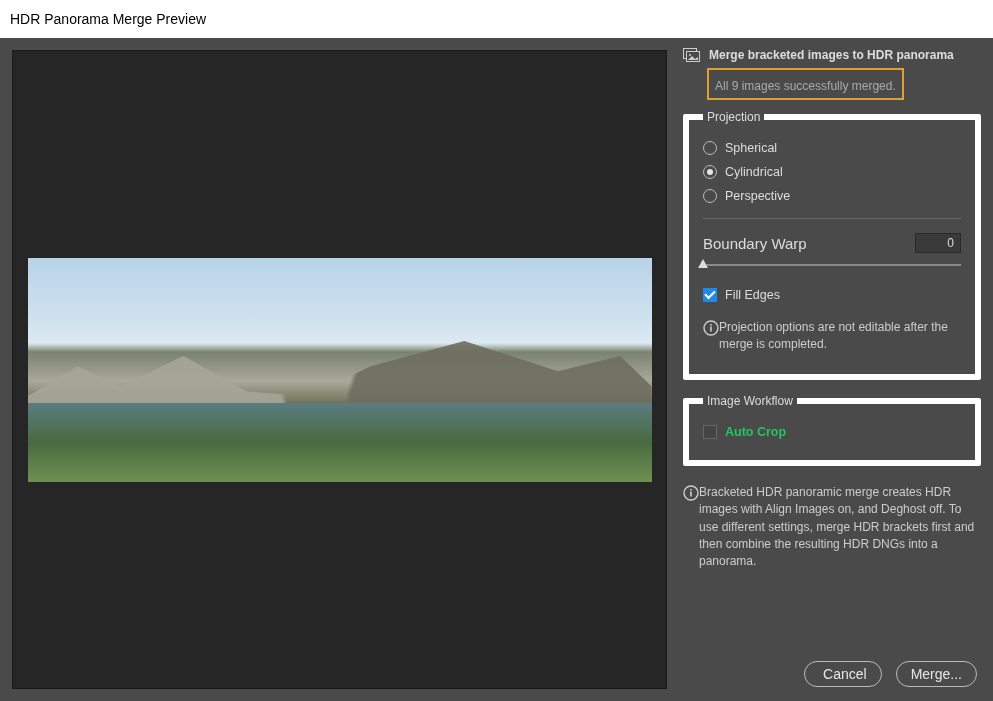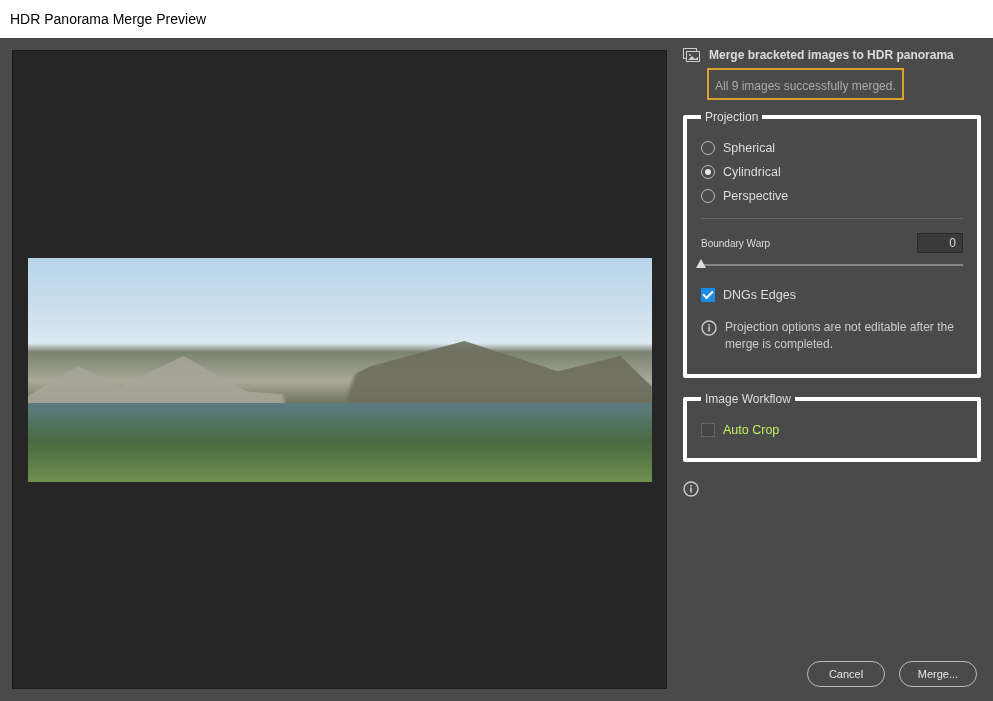--- a/index.html
+++ b/index.html
@@ -46,30 +46,30 @@
 
   .header-row { display: flex; align-items: center; color: #ddd; font-size: 12px; gap: 8px; margin-bottom: 4px; font-weight: bold; }
   .header-row svg { flex-shrink: 0; }
 
   .status-box {
     display: inline-block; border: 2px solid #e0a030; padding: 9px 6px 5px;
     color: #aaa; font-size: 12px; margin: 2px 0 10px 24px;
   }
 
   fieldset {
-    border: 4px solid #ffffff; border-radius: 2px; padding: 12px 14px 16px;
+    border: 6px solid #ffffff; border-radius: 2px; padding: 12px 14px 16px;
     margin-bottom: 14px;
   }
   legend { color: #ddd; font-size: 12px; padding: 0 4px; }
 
   .radio-row, .check-row {
     display: flex; align-items: center; gap: 8px; color: #ddd; font-size: 12.5px;
     padding: 5px 0; cursor: pointer;
   }
-  .check-row.disabled { color: #bef264; cursor: default; }
+  .check-row.disabled { color: #22c55e; cursor: default; font-weight: bold; }
 
   .radio {
     width: 14px; height: 14px; border-radius: 50%; border: 1.5px solid #bbb;
     display: flex; align-items: center; justify-content: center; flex-shrink: 0;
   }
   .radio.selected::after {
     content: ""; width: 6px; height: 6px; border-radius: 50%; background: #e6e6e6;
   }
 
   .checkbox {
@@ -80,50 +80,50 @@
   .checkbox.checked::after {
     content: ""; width: 4px; height: 8px; border: solid #fff; border-width: 0 2px 2px 0;
     transform: rotate(45deg) translate(-1px, -1px);
   }
   .checkbox.disabled { border-color: #666; background: #444; }
 
   .divider { border: none; border-top: 1px solid #666; margin: 10px 0 14px; }
 
   .slider-group { margin-bottom: 12px; }
   .slider-row1 { display: flex; justify-content: space-between; align-items: center; margin-bottom: 6px; }
-  .slider-label { color: #ddd; font-size: 10px; }
+  .slider-label { color: #ddd; font-size: 15px; }
   .slider-value {
     width: 46px; height: 20px; background: #3a3a3a; border: 1px solid #2a2a2a;
     color: #ddd; font-size: 12px; text-align: right; padding: 2px 6px;
   }
   .slider-track {
     position: relative; height: 12px;
   }
   .slider-track::before {
     content: ""; position: absolute; left: 0; right: 0; top: 5px; height: 2px; background: #888;
   }
   .slider-handle {
     position: absolute; left: 0; top: 0;
     width: 0; height: 0; border-left: 5px solid transparent; border-right: 5px solid transparent;
     border-bottom: 9px solid #ddd; transform: translateX(-5px);
   }
 
   .info-row {
-    display: flex; gap: 8px; color: #ccc; font-size: 12px; line-height: 1.45;
+    display: flex; color: #ccc; font-size: 12px; line-height: 1.45;
     padding: 4px 0;
   }
   .info-row svg { flex-shrink: 0; margin-top: 1px; }
 
   .footer-buttons {
     position: absolute; bottom: 14px; right: 16px; display: flex; gap: 14px;
   }
   .btn {
     min-width: 78px; height: 26px; border-radius: 13px; border: 1.5px solid #bbb;
-    background: transparent; color: #e6e6e6; font-size: 11px;
-    display: flex; align-items: center; justify-content: center; cursor: pointer;
+    background: transparent; color: #e6e6e6; font-size: 14px;
+    display: flex; align-items: center; justify-content: flex-end; cursor: pointer;
     padding: 0 14px;
   }
 </style>
 </head>
 <body>
 
 <div class="window">
 
   <div class="titlebar">
     <span>HDR Panorama Merge Preview</span>
@@ -176,21 +176,21 @@
             <span class="slider-label">Boundary Warp</span>
             <input class="slider-value" value="0" style="">
           </div>
           <div class="slider-track">
             <div class="slider-handle"></div>
           </div>
         </div>
 
         <div class="check-row">
           <span class="checkbox checked"></span>
-          <span>DNGs Edges</span>
+          <span>Fill Edges</span>
         </div>
 
         <div class="info-row" style="margin-top:8px;">
           <svg width="16" height="16" viewBox="0 0 16 16">
             <circle cx="8" cy="8" r="7" fill="none" stroke="#ccc" stroke-width="1.4"></circle>
             <rect x="7.2" y="6.5" width="1.6" height="5" fill="#ccc"></rect>
             <rect x="7.2" y="4" width="1.6" height="1.6" fill="#ccc"></rect>
           </svg>
           <span>Projection options are not editable after the merge is completed.</span>
         </div>
@@ -204,20 +204,21 @@
           <span>Auto Crop</span>
         </div>
       </fieldset>
 
       <div class="info-row">
         <svg width="16" height="16" viewBox="0 0 16 16">
           <circle cx="8" cy="8" r="7" fill="none" stroke="#ccc" stroke-width="1.4"></circle>
           <rect x="7.2" y="6.5" width="1.6" height="5" fill="#ccc"></rect>
           <rect x="7.2" y="4" width="1.6" height="1.6" fill="#ccc"></rect>
         </svg>
+        <span>Bracketed HDR panoramic merge creates HDR images with Align Images on, and Deghost off. To use different settings, merge HDR brackets first and then combine the resulting HDR DNGs into a panorama.</span>
       </div>
 
       <div class="footer-buttons">
         <div class="btn">
           <span>Cancel</span>
         </div>
         <div class="btn">
           <span>Merge...</span>
         </div>
       </div>

